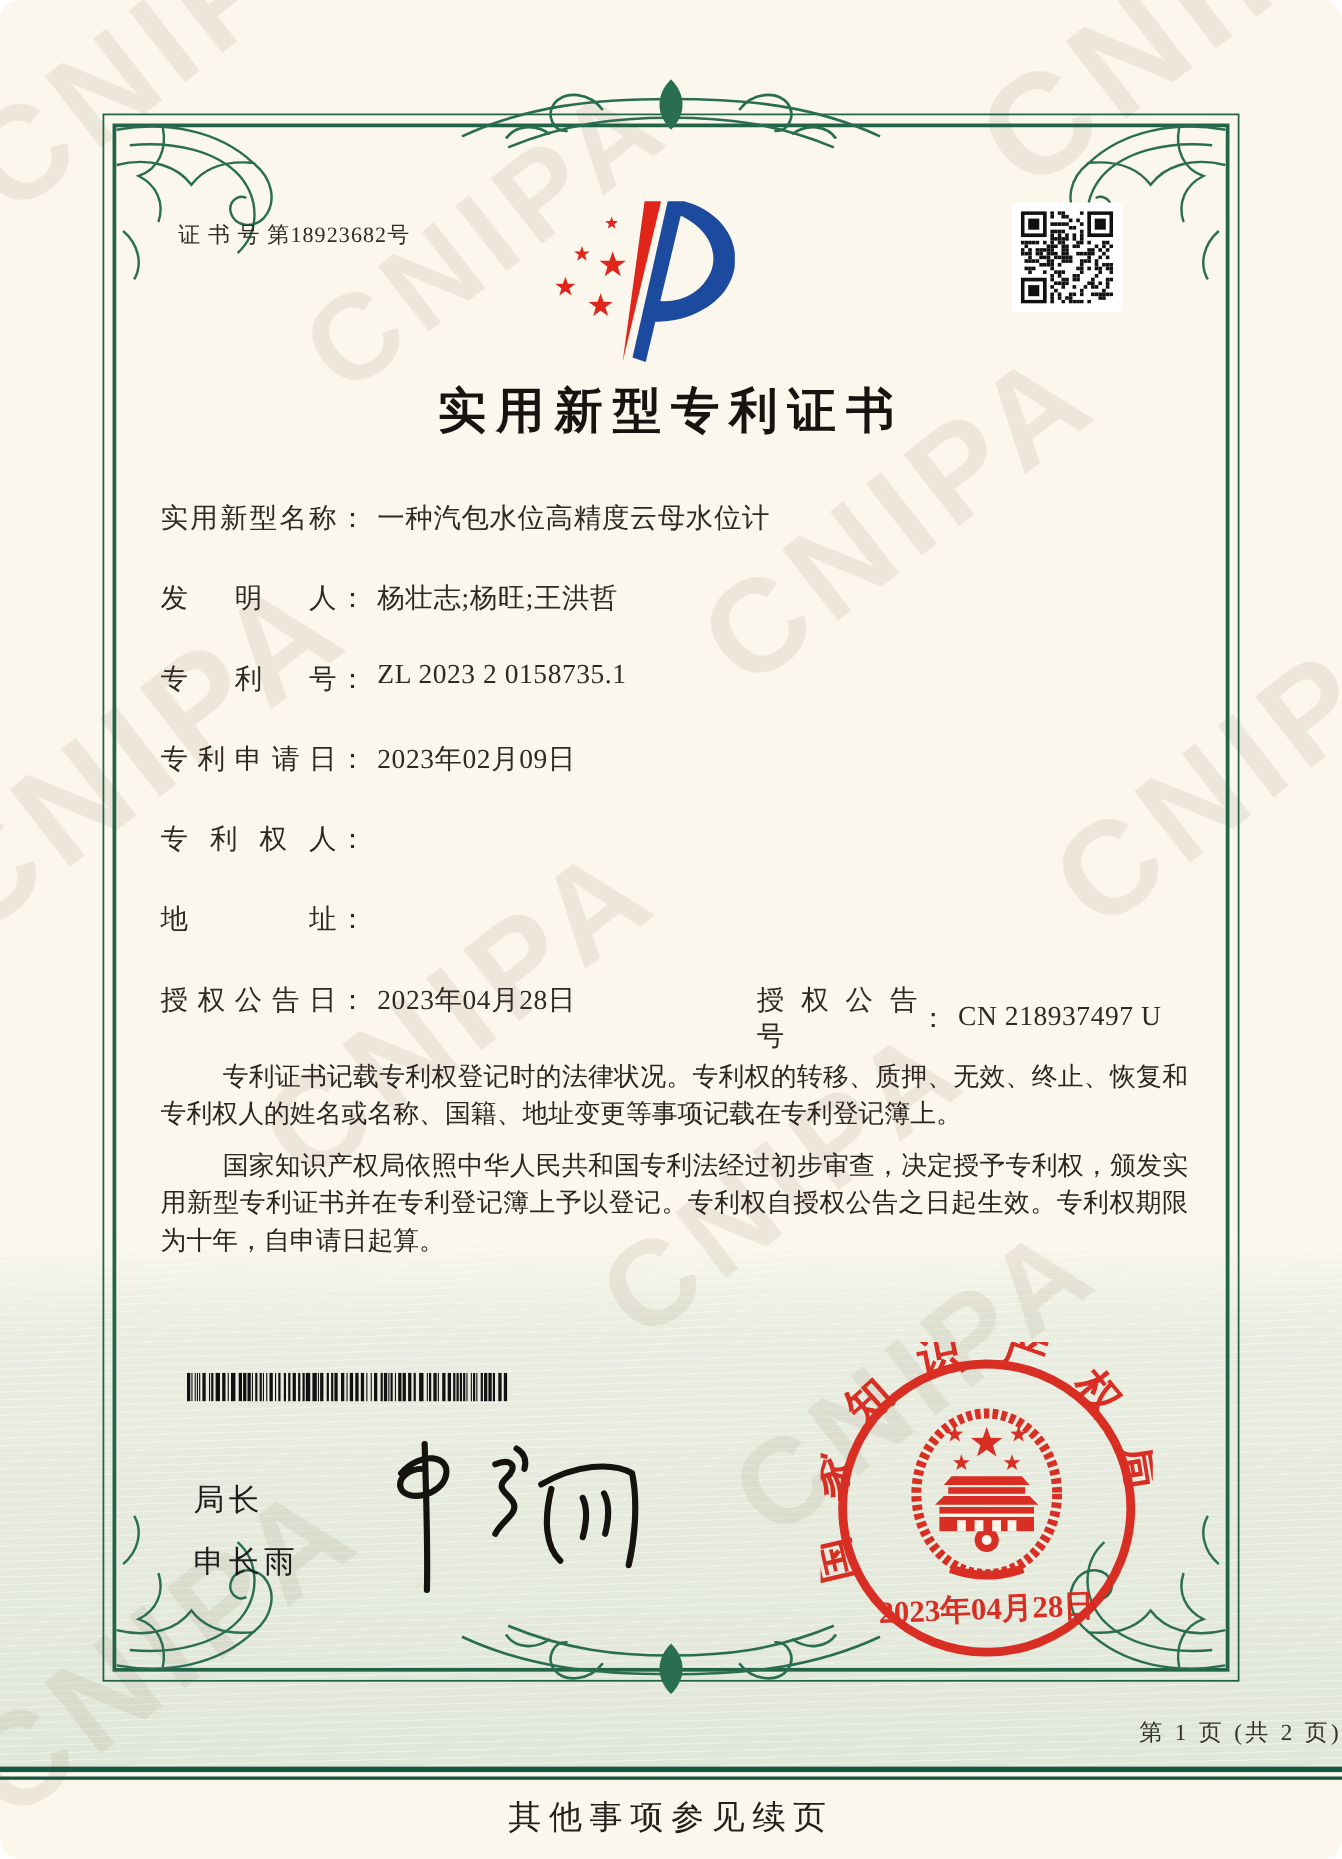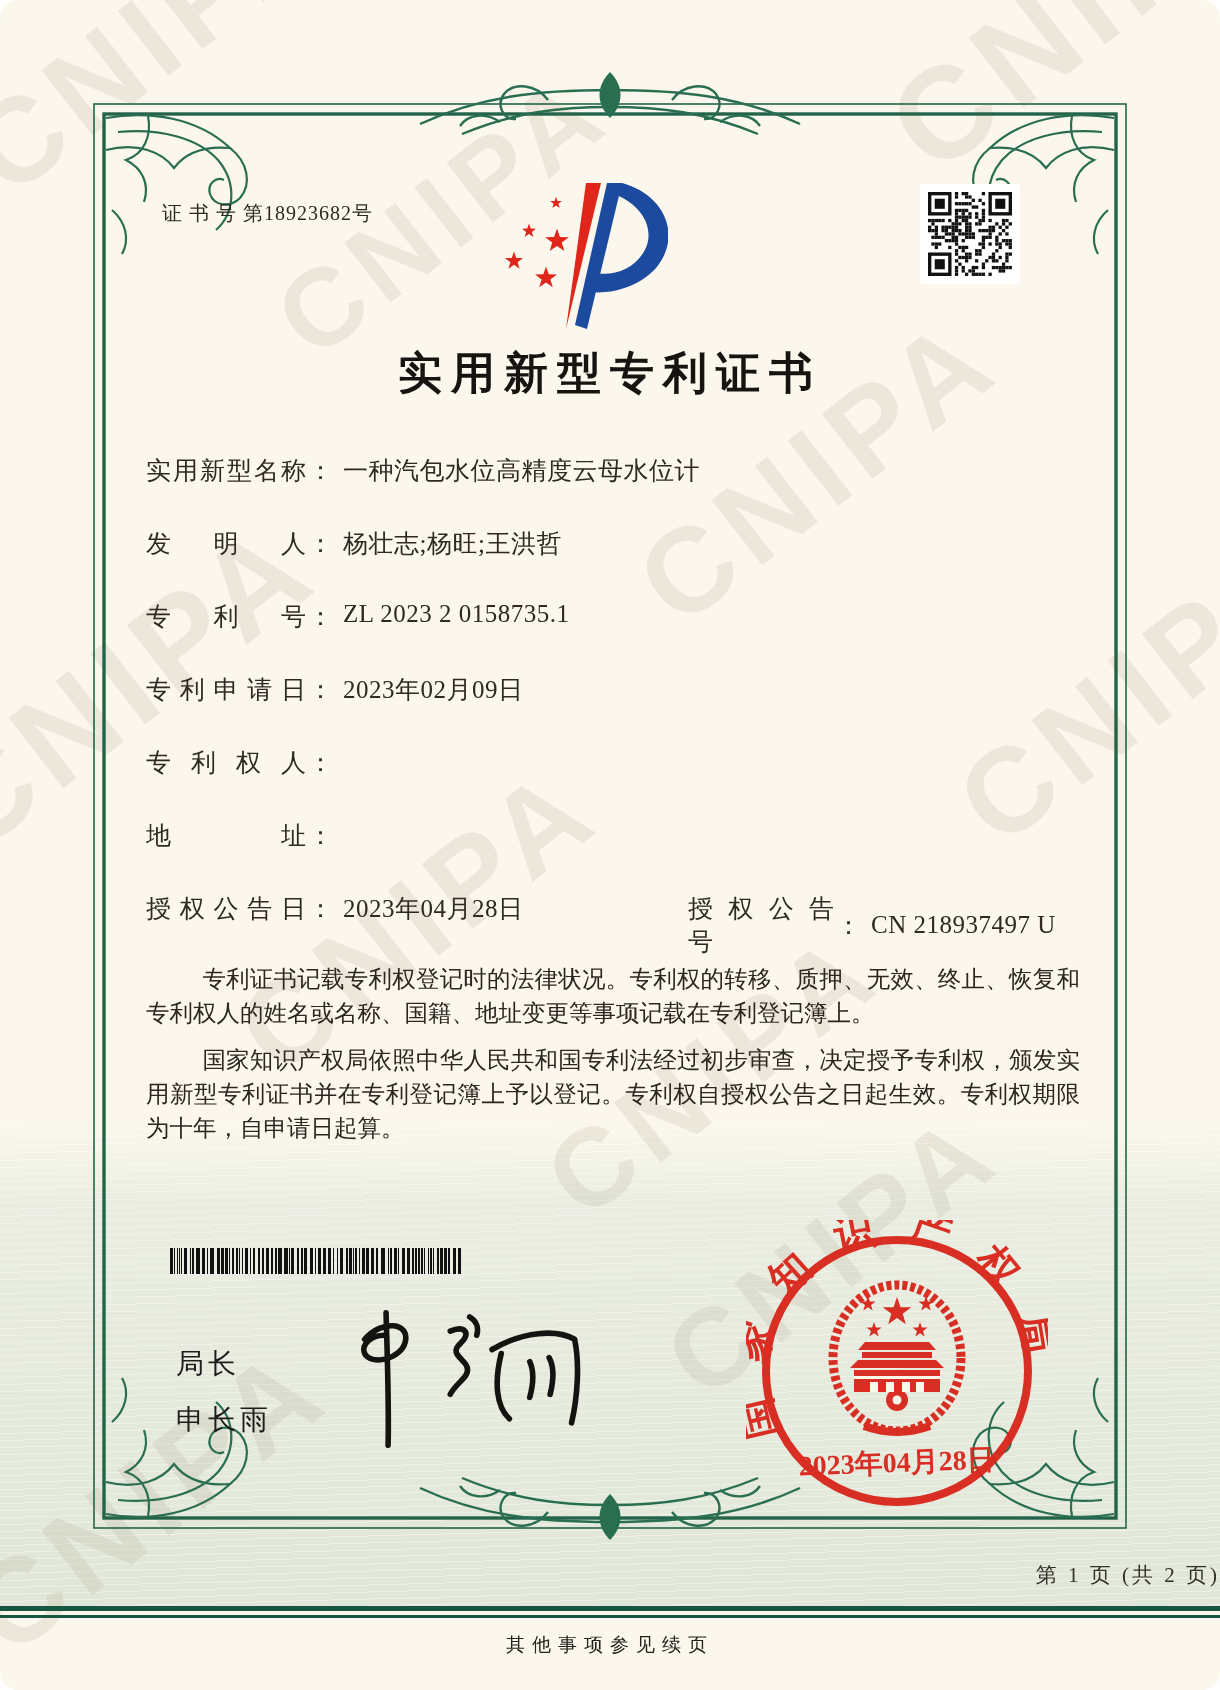--- a/index.html
+++ b/index.html
@@ -53,21 +53,21 @@
 
   .seal{position:absolute;left:746px;top:1220px;width:302px;height:302px;opacity:.96;}
 
   .page-num{position:absolute;left:0;right:0;top:1561px;text-align:right;font-size:21px;
     letter-spacing:3px;color:#33302a;}
 
   .bottom-rule{position:absolute;left:0;right:0;top:1606px;height:12px;box-sizing:border-box;
     border-top:5px solid #17573f;border-bottom:3px solid #17573f;z-index:6;}
 
   .continuation{position:absolute;left:0;right:0;top:1632px;text-align:center;
-    font-size:19px;letter-spacing:7px;color:#24211c;z-index:6;}
+    font-size:30px;letter-spacing:7px;color:#24211c;z-index:6;}
 </style>
 </head>
 <body>
 
 <div class="page">
 
   <div class="wave-zone"></div>
 
   <span class="watermark" style="left:-60px;top:-30px;font-size:120px;">CNIPA</span>
   <span class="watermark" style="left:860px;top:-70px;font-size:130px;">CNIPA</span>

